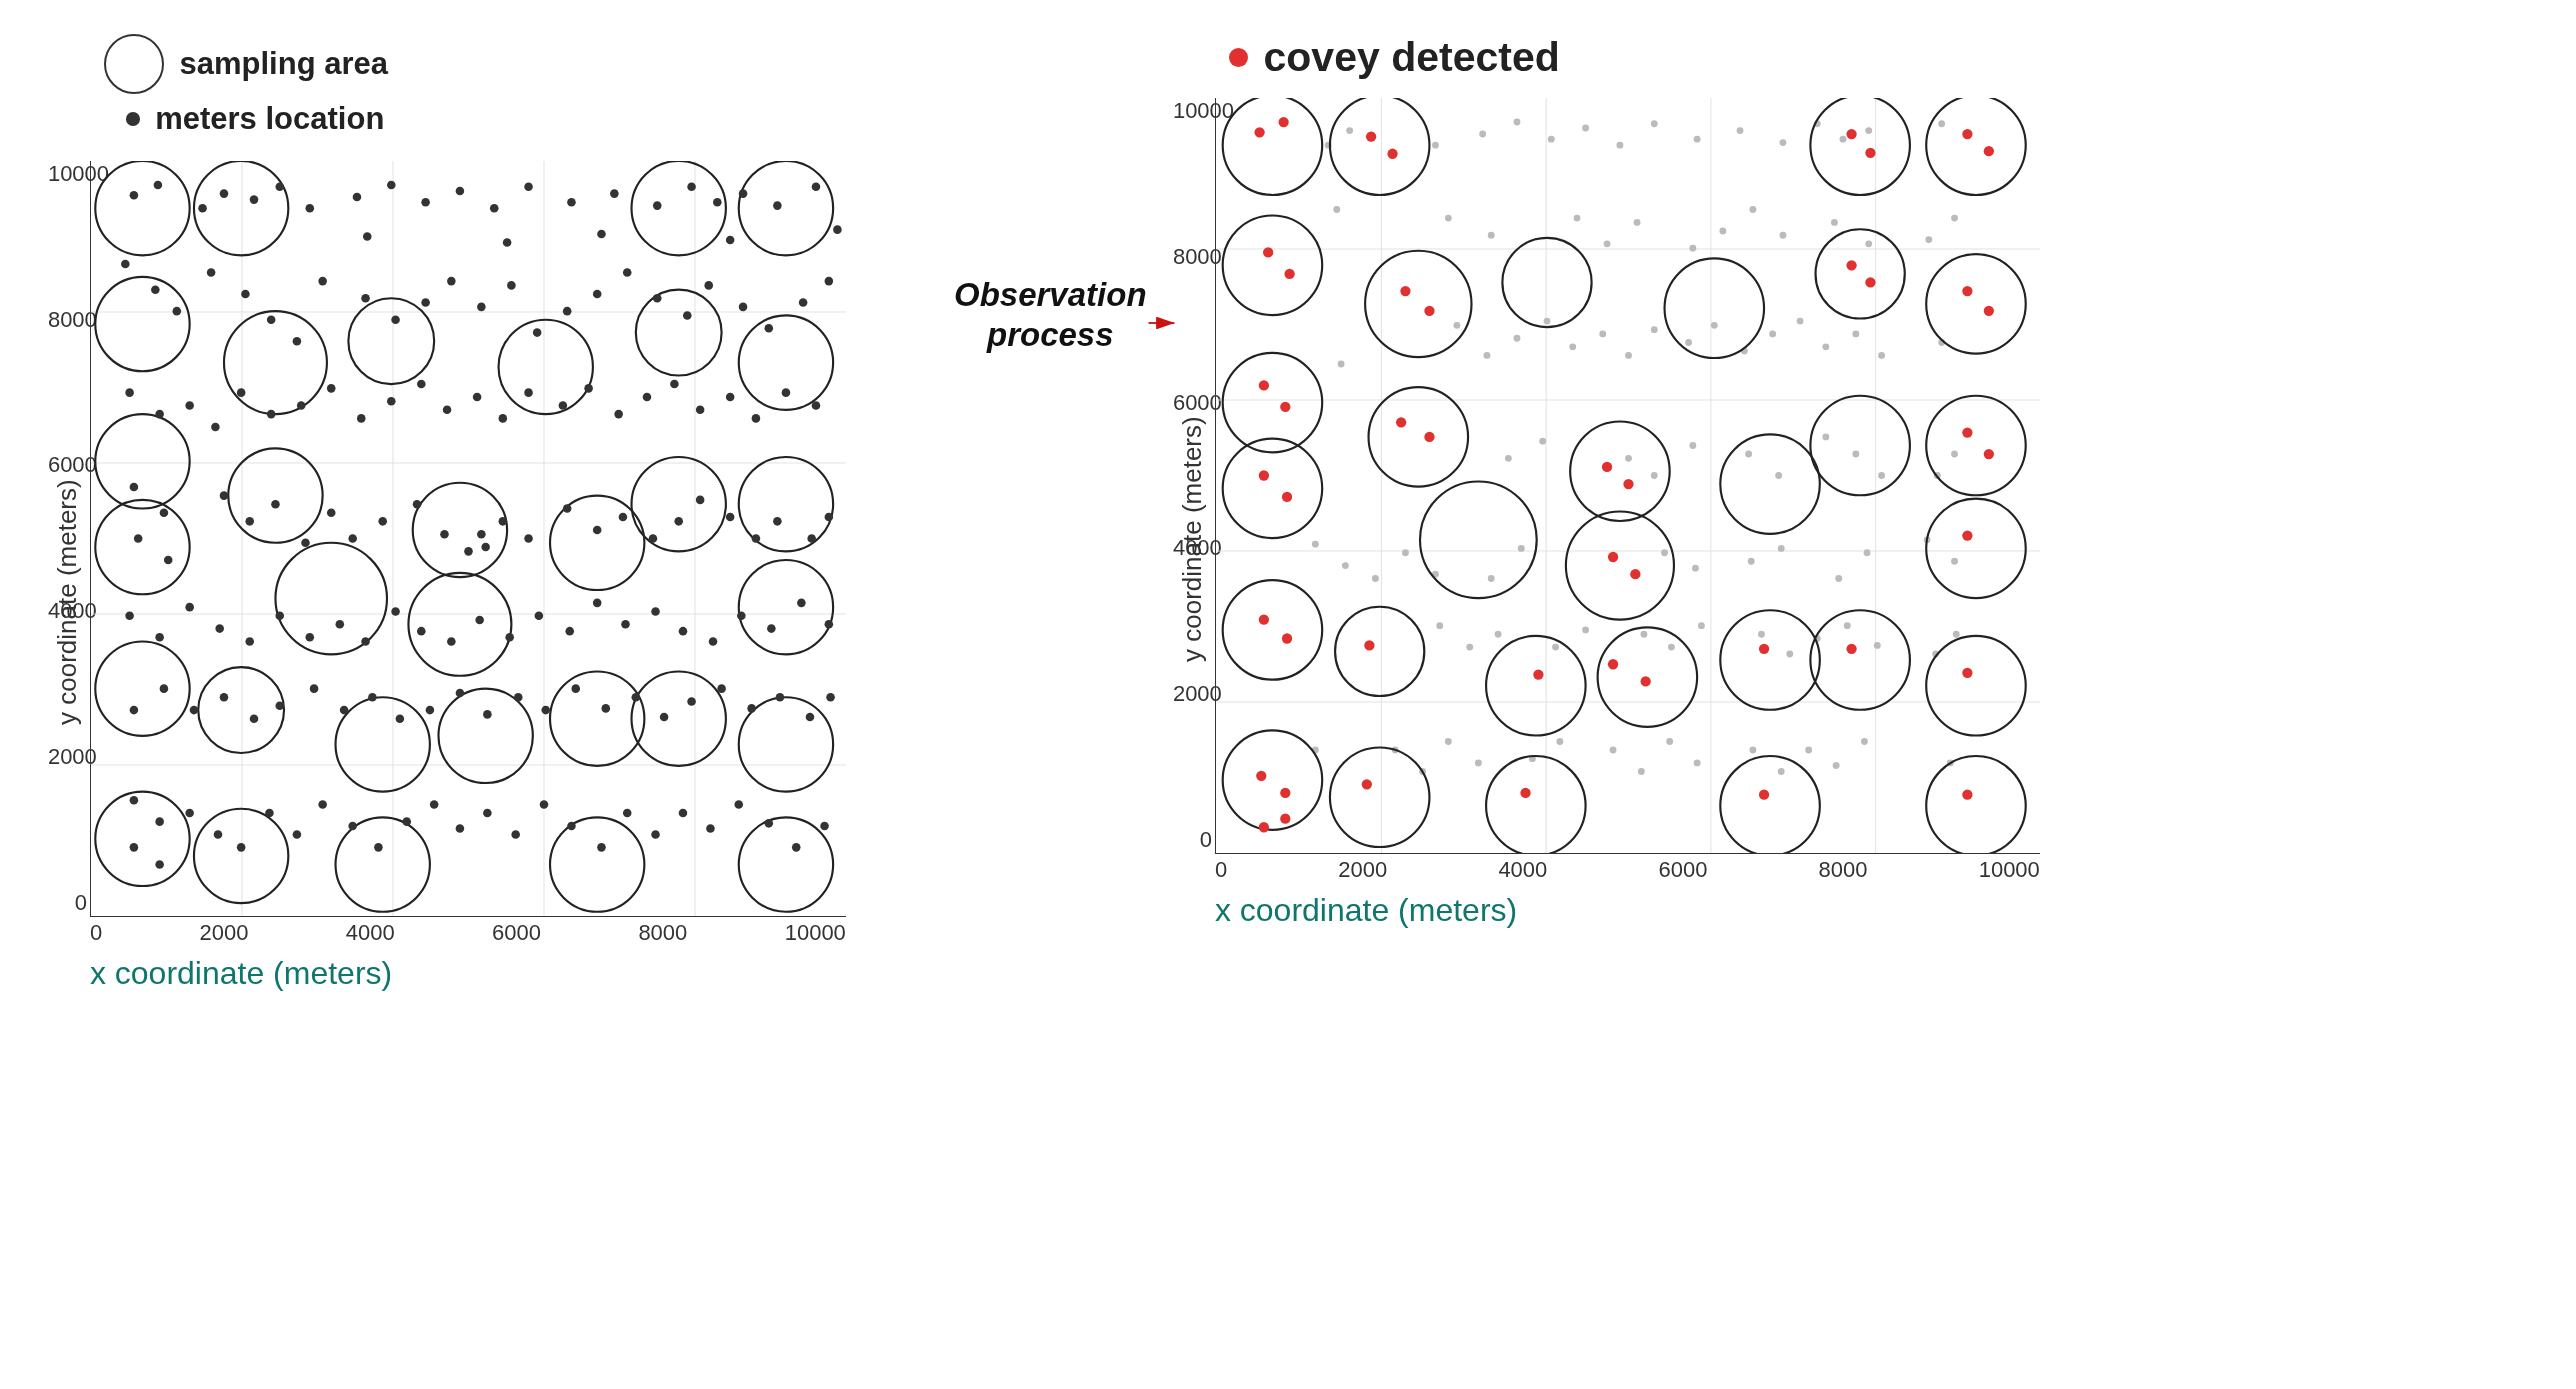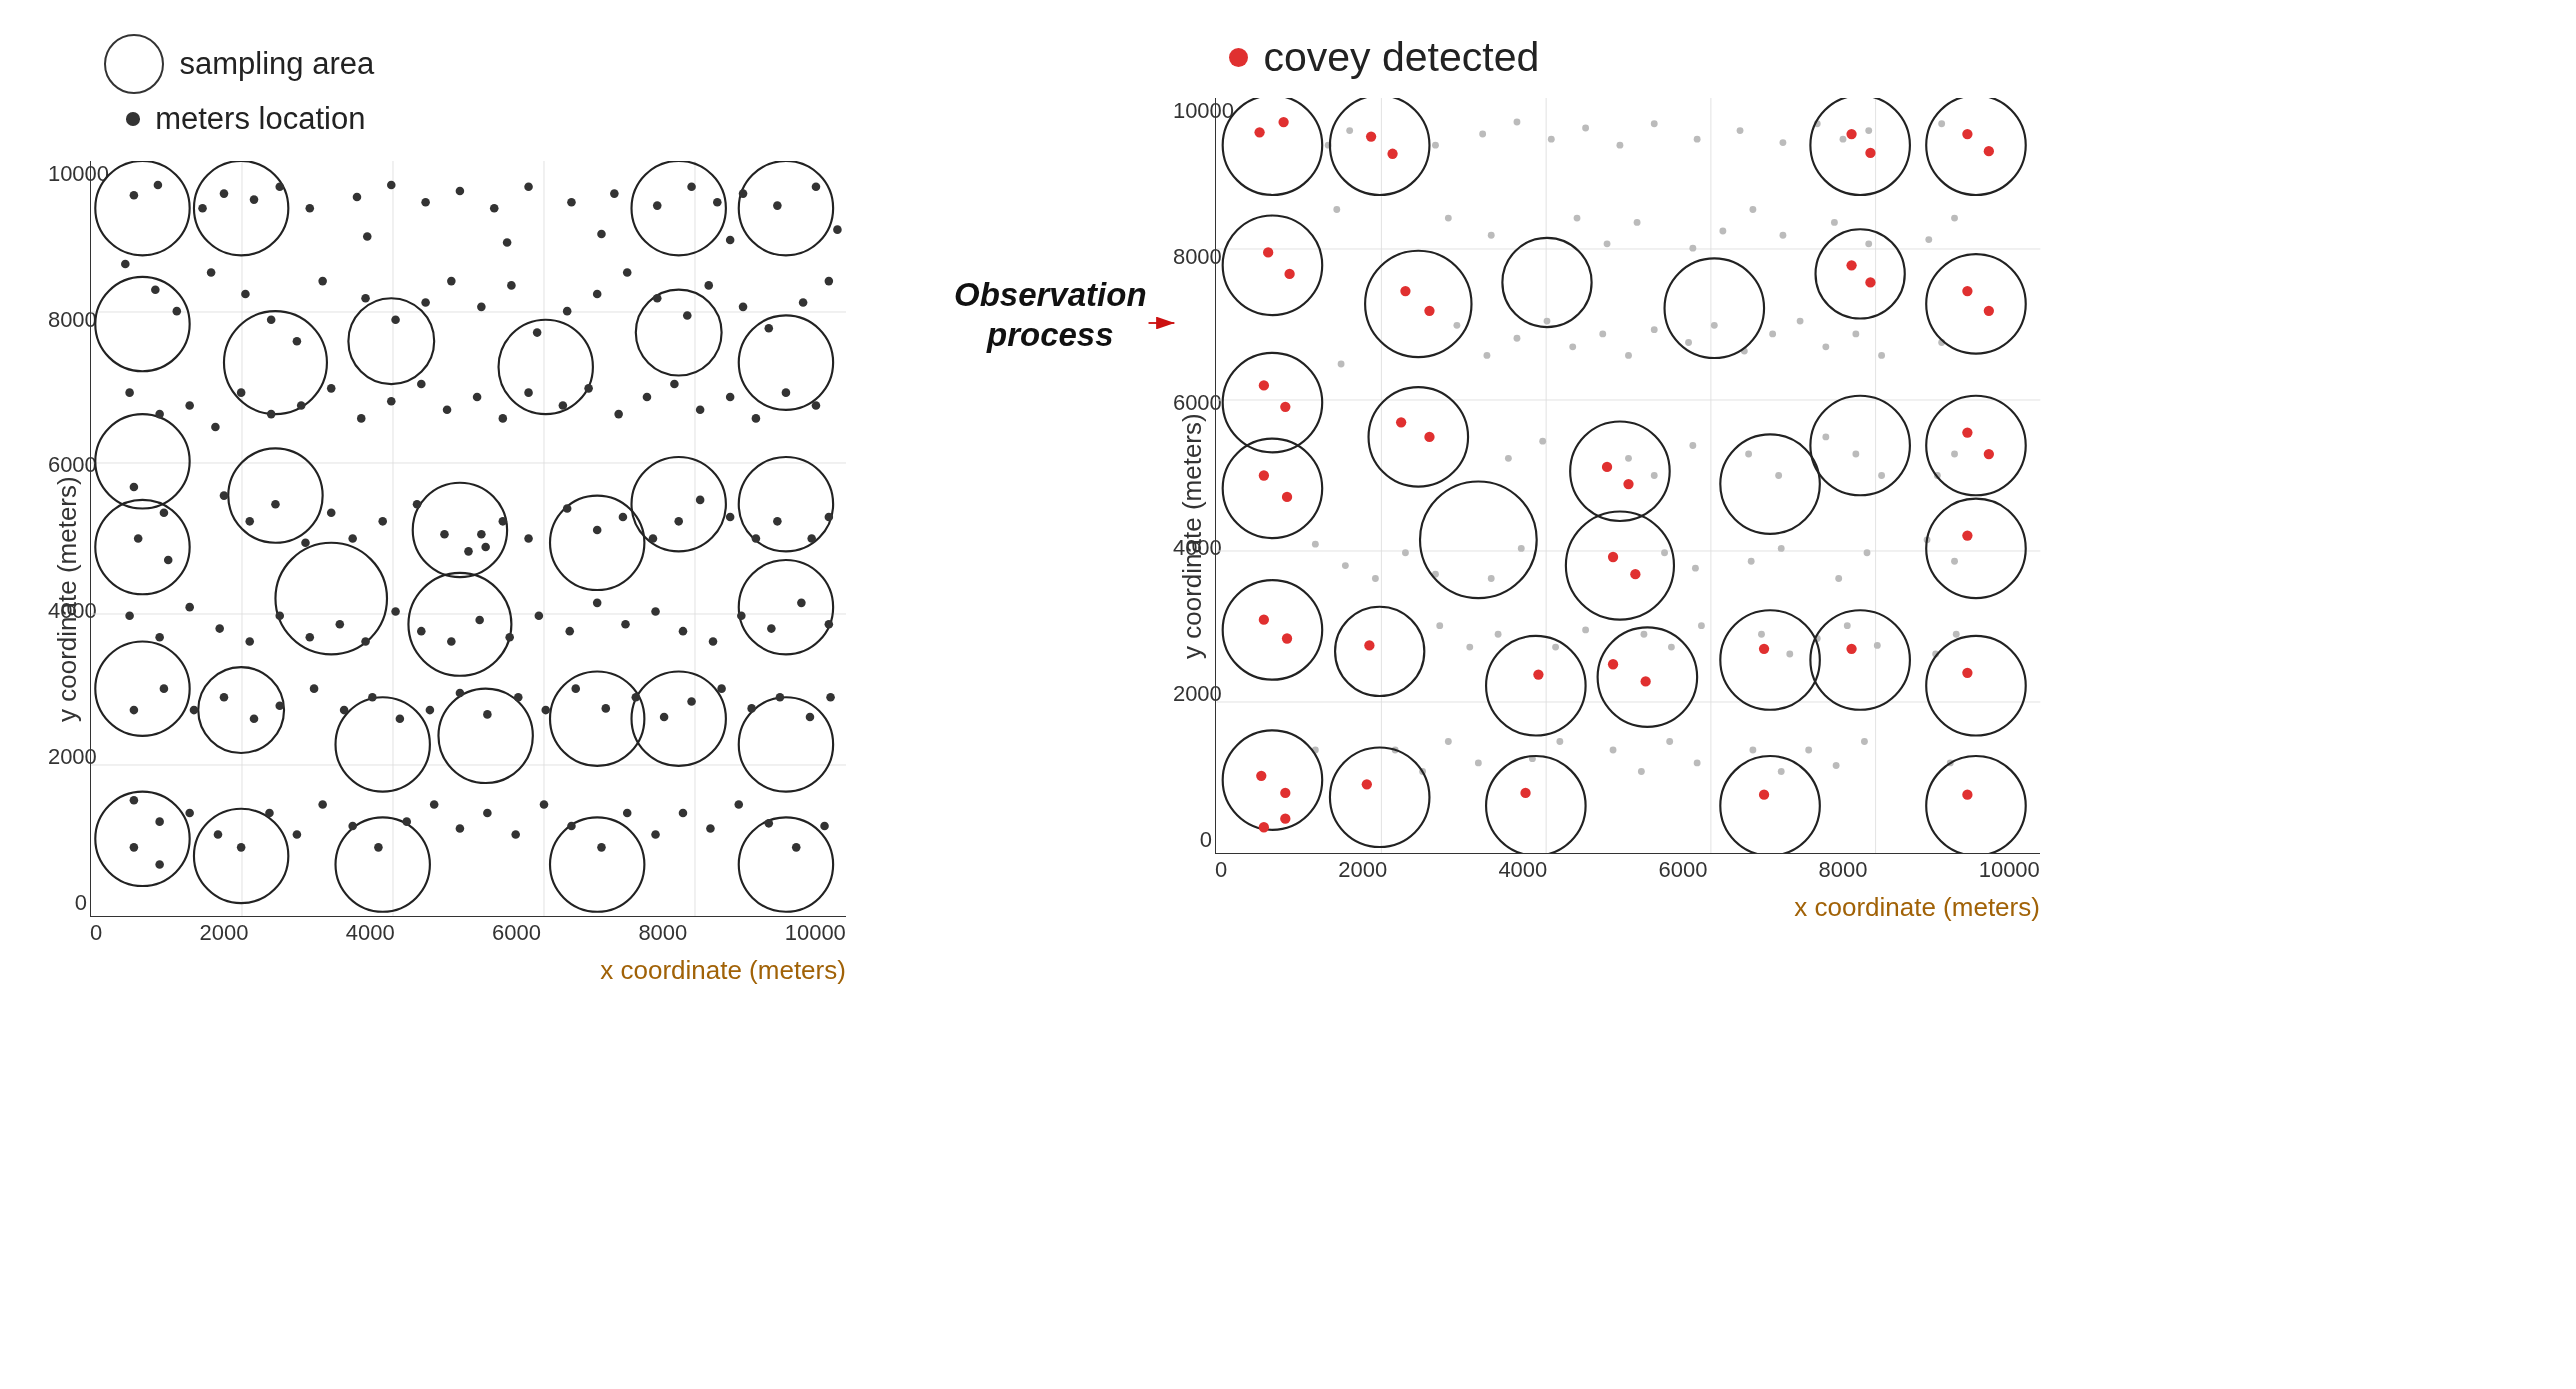--- a/index.html
+++ b/index.html
@@ -57,21 +57,21 @@
       height: 13.7px;
       border-radius: 50%;
       background: #333;
       flex-shrink: 0;
       margin-left: 22px;
     }
 
     .legend-text {
       font-size: 31px;
       color: #222;
-      font-weight: normal;
+      font-weight: bold;
     }
 
     .chart-wrapper {
       display: flex;
       flex-direction: row;
       align-items: stretch;
     }
 
     .y-axis-label {
       writing-mode: vertical-rl;
@@ -123,23 +123,23 @@
     }
 
     .y-tick {
       font-size: 22px;
       color: #333;
       text-align: right;
       width: 39px;
     }
 
     .x-axis-label-main {
-      font-size: 26px;
-      color: #a16207;
-      text-align: right;
+      font-size: 32px;
+      color: #0f766e;
+      text-align: left;
       margin-top: 8.6px;
       width: 756px;
     }
 
     svg.plot-svg {
       position: absolute;
       top: 0; left: 0;
       width: 100%; height: 100%;
     }
 

